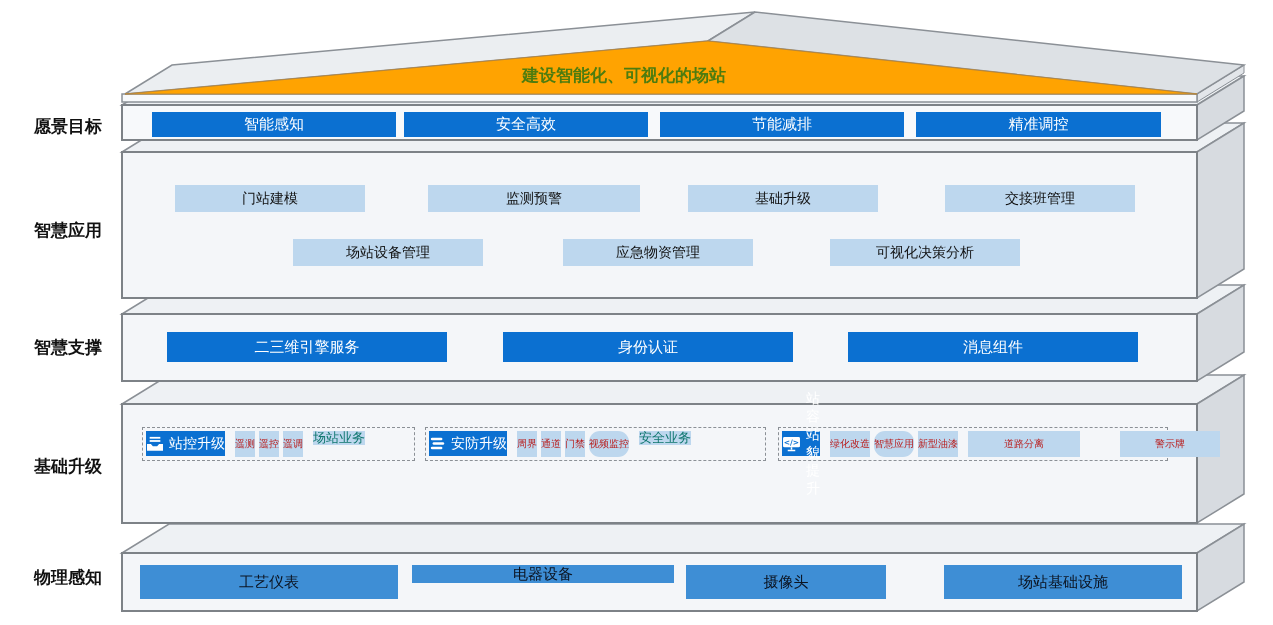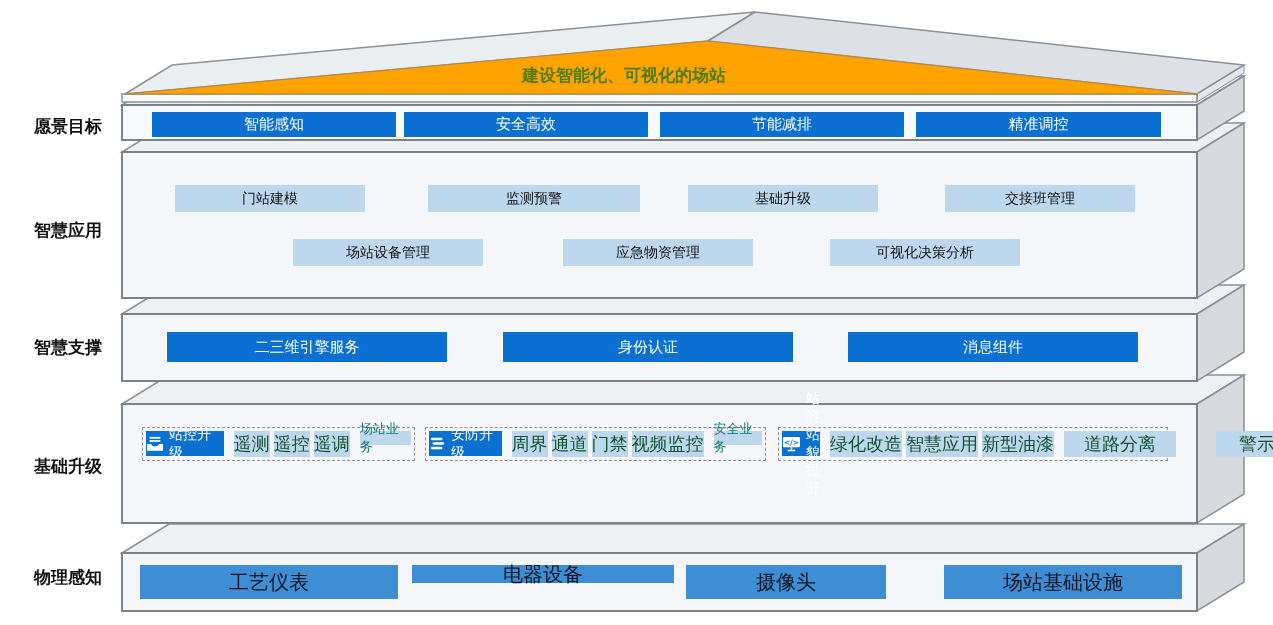--- a/index.html
+++ b/index.html
@@ -7,31 +7,31 @@
   .stage{position:relative;width:1273px;height:625px;overflow:hidden;background:#ffffff;}
   .bg{position:absolute;left:0;top:0;}
   .roof-title{position:absolute;left:374px;top:64px;width:500px;height:22px;line-height:22px;
     text-align:center;font-size:17px;font-weight:bold;color:#4d7c0f;}
   .row-label{position:absolute;left:18px;width:100px;height:20px;line-height:20px;
     text-align:center;font-size:17px;font-weight:bold;color:#111;}
   .btn{position:absolute;display:flex;align-items:center;justify-content:center;
     text-align:center;white-space:nowrap;}
   .btn.vivid{background:#0B70D1;color:#ffffff;font-size:15px;}
   .btn.light{background:#BDD7EE;color:#111111;font-size:14px;}
-  .btn.medium{background:#3E8ED5;color:#0b1320;font-size:20px;}
+  .btn.medium{background:#3E8ED5;color:#0b1320;font-size:15px;}
   .group{position:absolute;border:1px dashed #8b9096;padding:3px;
     display:flex;flex-direction:row;gap:10px;box-sizing:border-box;}
   .group-header{height:25px;background:#0B70D1;color:#ffffff;display:flex;
     align-items:center;justify-content:center;gap:5px;font-size:14px;}
   .group-header .ic{display:flex;align-items:center;}
   .group-cells{display:flex;gap:4px;height:26px;}
   .group-cells.centered{justify-content:center;gap:40px;}
-  .cell{background:#BDD7EE;color:#14532d;flex:1;display:flex;align-items:center;
-    justify-content:center;font-size:18px;white-space:nowrap;}
-  .cell.wide{flex:1.25;}
+  .cell{background:#BDD7EE;color:#b91c1c;flex:1;display:flex;align-items:center;
+    justify-content:center;font-size:10px;white-space:nowrap;}
+  .cell.wide{flex:1.25;border-radius:11px;}
   .cell.fixed1{flex:0 0 112px;}
   .cell.fixed2{flex:0 0 100px;}
   .group-footer{height:14px;background:#BDD7EE;color:#0f766e;display:flex;
     align-items:center;justify-content:center;font-size:13px;}
 </style>
 </head>
 <body>
 
 <div class="stage">
 

